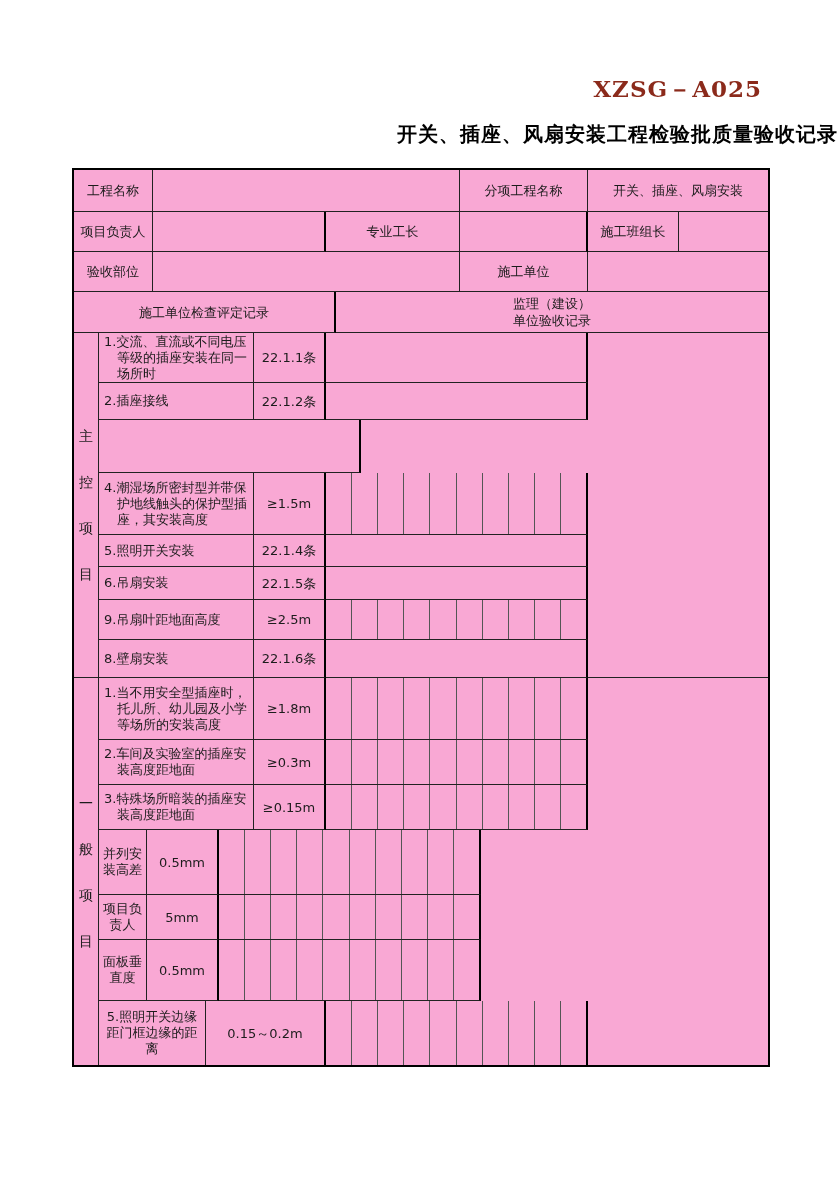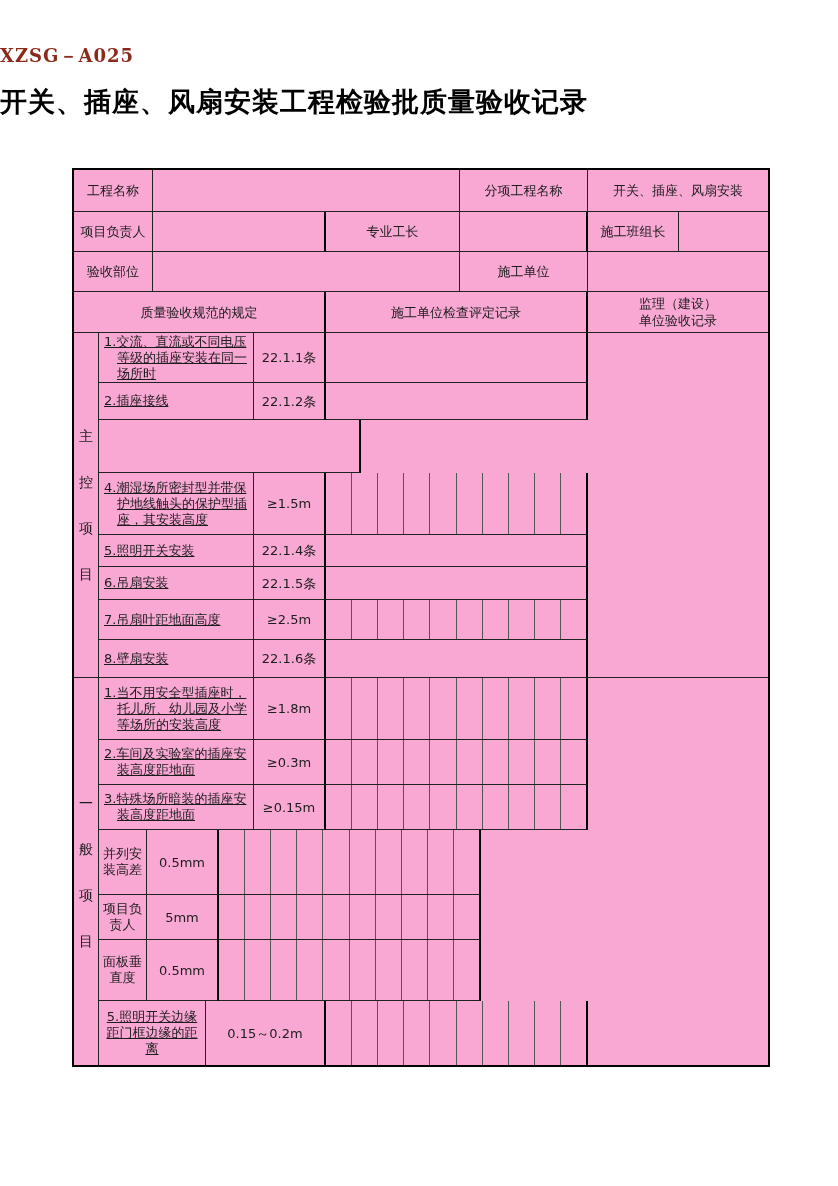--- a/index.html
+++ b/index.html
@@ -2,26 +2,26 @@
 <html><head>
 <meta charset="utf-8">
 <style>
   * { margin:0; padding:0; box-sizing:border-box; }
   body { background:#ffffff; }
   .page {
     position:relative; width:838px; height:1186px; background:#ffffff;
     font-family:"DejaVu Sans","Liberation Sans",sans-serif; color:#1c1c1c;
   }
   .doc-code {
-    padding-top:44px; padding-right:76px; 
+    padding-top:74px; padding-right:76px; text-align:right;
     font-family:"DejaVu Serif","Liberation Serif",serif;
-    font-size:18px; font-weight:bold; letter-spacing:1px;
+    font-size:23px; font-weight:bold; letter-spacing:1px;
   }
   .title {
-    margin-top:16px; text-align:left; font-size:27px; font-weight:bold;
+    margin-top:16px; text-align:right; font-size:20px; font-weight:bold;
     letter-spacing:1px; color:#000;
   }
   .tbl {
     position:absolute; left:72px; top:168px; width:698px;
     border:2px solid #000; background:#f9a8d4;
   }
   .row { display:flex; }
   .cell {
     border-right:1px solid #222; border-bottom:1px solid #222;
     display:flex; align-items:center; justify-content:center;
@@ -35,21 +35,20 @@
   
   .sec { display:flex; }
   .vcell { width:25px; flex-shrink:0; }
   .vtext { width:16px; text-align:center; font-size:14px; line-height:46px; word-break:break-all; }
   .items { width:489px; flex-shrink:0; display:flex; flex-direction:column; }
   .irow { display:flex; }
   .itext {
     width:155px; flex-shrink:0; justify-content:flex-start;
     padding:2px 4px 2px 18px; text-indent:-13px; text-align:left;
     line-height:16px;
-    text-decoration:underline;
   }
   .itext-wide { width:228px; }
   .spec { width:72px; flex-shrink:0; }
   .rec { width:262px; flex-shrink:0; }
   .grid10 { display:flex; align-items:stretch; padding:0; }
   .gcell { flex:1; border-left:1px solid #555; height:100%; }
   .gcell:first-child { border-left:none; }
   .sup { flex:1; min-width:0; }
   .subcol { display:flex; flex-direction:column; }
   .subrow { display:flex; }
@@ -84,21 +83,20 @@
 
     <div class="row" style="height:40px">
       <div class="cell lbl" style="width:79px">验收部位</div>
       <div class="cell" style="width:307px"></div>
       <div class="cell lbl" style="width:128px">施工单位</div>
       <div class="cell fill nr"></div>
     </div>
 
 
     <div class="row" style="height:41px">
-      <div class="cell lbl thickr" style="width:252px">质量验收规范的规定</div>
       <div class="cell lbl thickr" style="width:262px">施工单位检查评定记录</div>
       <div class="cell fill nr">
         <div class="hdr2" style="white-space:pre-line">监理（建设）
 单位验收记录</div>
       </div>
     </div>
 
     <div class="sec">
       <div class="cell vcell">
         <div class="vtext">主控项目</div>
@@ -144,21 +142,21 @@
           <div class="cell rec thickr"></div>
         </div>
 
         <div class="irow" style="height:33px">
           <div class="cell itext">6.吊扇安装</div>
           <div class="cell spec thickr">22.1.5条</div>
           <div class="cell rec thickr"></div>
         </div>
 
         <div class="irow" style="height:40px">
-          <div class="cell itext">7.吊扇叶距地面高度</div>
+          <div class="cell itext">9.吊扇叶距地面高度</div>
           <div class="cell spec thickr">≥2.5m</div>
           <div class="cell rec thickr grid10">
               <div class="gcell"></div>
               <div class="gcell"></div>
               <div class="gcell"></div>
               <div class="gcell"></div>
               <div class="gcell"></div>
               <div class="gcell"></div>
               <div class="gcell"></div>
               <div class="gcell"></div>

